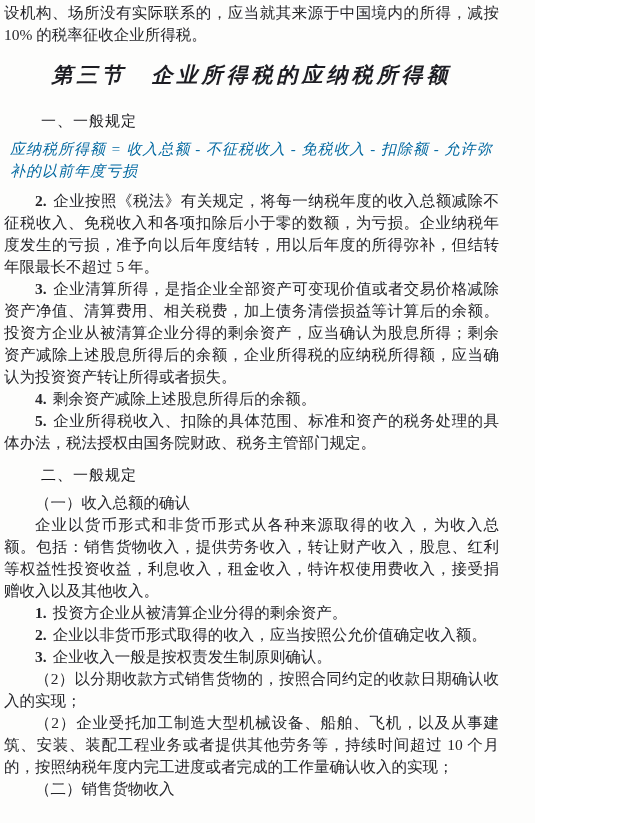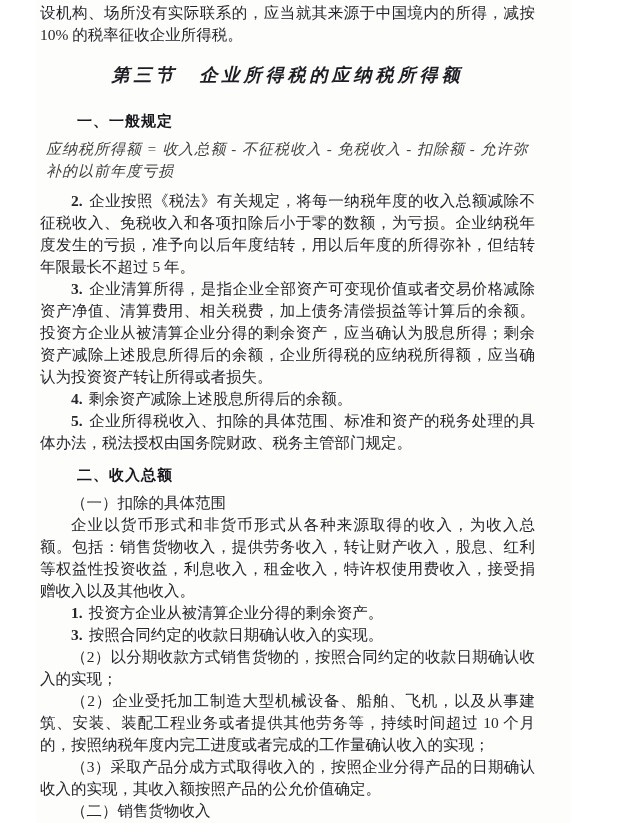--- a/index.html
+++ b/index.html
@@ -5,64 +5,63 @@
   html, body { margin: 0; padding: 0; }
   .page {
     position: relative;
     width: 535px;
     height: 823px;
     background: #fdfdfc;
     overflow: hidden;
     font-family: "Liberation Serif", serif;
     color: #26262b;
     box-sizing: border-box;
-    margin-left: 36px;
   }
   .text-col {
     padding: 2px 36px 0 4px;
   }
   .para, .cont {
     margin: 0;
     font-size: 15.5px;
     line-height: 22px;
     text-align: justify;
   }
   .para { text-indent: 2em; }
   .cont { text-indent: 0; }
   .num {
     font-weight: bold;
     margin-right: 0.4em;
   }
   .chapter-title {
     margin: 14px 0 0 0;
     text-align: center;
-    font-size: 18px;
+    font-size: 21px;
     line-height: 30px;
     letter-spacing: 4px;
     font-style: italic;
     color: #1d1d23;
   }
   .heading {
     margin: 0;
     padding-left: 37px;
     font-family: "Liberation Sans", sans-serif;
-    font-weight: bold;
+    font-weight: normal;
     font-size: 15px;
     line-height: 22px;
     color: #17171c;
     letter-spacing: 1px;
   }
   .formula {
     margin: 0;
     padding-left: 6px;
     font-size: 15px;
     line-height: 22px;
     font-style: italic;
     letter-spacing: 1px;
-    color: #404040;
+    color: #0369a1;
     text-indent: 0;
     text-align: left;
   }
   .mt6  { margin-top: 6px; }
   .mt8  { margin-top: 8px; }
   .mt10 { margin-top: 10px; }
   .mt20 { margin-top: 20px; }
 </style>
 </head>
 <body>
@@ -80,34 +79,34 @@
     <p class="formula mt6">应纳税所得额 = 收入总额 - 不征税收入 - 免税收入 - 扣除额 - 允许弥补的以前年度亏损</p>
 
     <p class="para mt8"><span class="num">2.</span><span>企业按照《税法》有关规定，将每一纳税年度的收入总额减除不征税收入、免税收入和各项扣除后小于零的数额，为亏损。企业纳税年度发生的亏损，准予向以后年度结转，用以后年度的所得弥补，但结转年限最长不超过 5 年。</span></p>
 
     <p class="para"><span class="num">3.</span><span>企业清算所得，是指企业全部资产可变现价值或者交易价格减除资产净值、清算费用、相关税费，加上债务清偿损益等计算后的余额。投资方企业从被清算企业分得的剩余资产，应当确认为股息所得；剩余资产减除上述股息所得后的余额，企业所得税的应纳税所得额，应当确认为投资资产转让所得或者损失。</span></p>
 
     <p class="para"><span class="num">4.</span><span>剩余资产减除上述股息所得后的余额。</span></p>
 
     <p class="para"><span class="num">5.</span><span>企业所得税收入、扣除的具体范围、标准和资产的税务处理的具体办法，税法授权由国务院财政、税务主管部门规定。</span></p>
 
-    <h3 class="heading mt10">二、收入总额</h3>
+    <h3 class="heading mt10">二、一般规定</h3>
 
-    <p class="para mt6">（一）扣除的具体范围</p>
+    <p class="para mt6">（一）收入总额的确认</p>
 
     <p class="para">企业以货币形式和非货币形式从各种来源取得的收入，为收入总额。包括：销售货物收入，提供劳务收入，转让财产收入，股息、红利等权益性投资收益，利息收入，租金收入，特许权使用费收入，接受捐赠收入以及其他收入。</p>
 
     <p class="para"><span class="num">1.</span><span>投资方企业从被清算企业分得的剩余资产。</span></p>
 
+    <p class="para"><span class="num">2.</span><span>企业以非货币形式取得的收入，应当按照公允价值确定收入额。</span></p>
 
-    <p class="para"><span class="num">3.</span><span>按照合同约定的收款日期确认收入的实现。</span></p>
+    <p class="para"><span class="num">3.</span><span>企业收入一般是按权责发生制原则确认。</span></p>
 
 
     <p class="para">（2）以分期收款方式销售货物的，按照合同约定的收款日期确认收入的实现；</p>
 
     <p class="para">（2）企业受托加工制造大型机械设备、船舶、飞机，以及从事建筑、安装、装配工程业务或者提供其他劳务等，持续时间超过 10 个月的，按照纳税年度内完工进度或者完成的工作量确认收入的实现；</p>
 
-    <p class="para">（3）采取产品分成方式取得收入的，按照企业分得产品的日期确认收入的实现，其收入额按照产品的公允价值确定。</p>
 
     <p class="para">（二）销售货物收入</p>
 
   </div>
 </div>
 
 </body></html>

